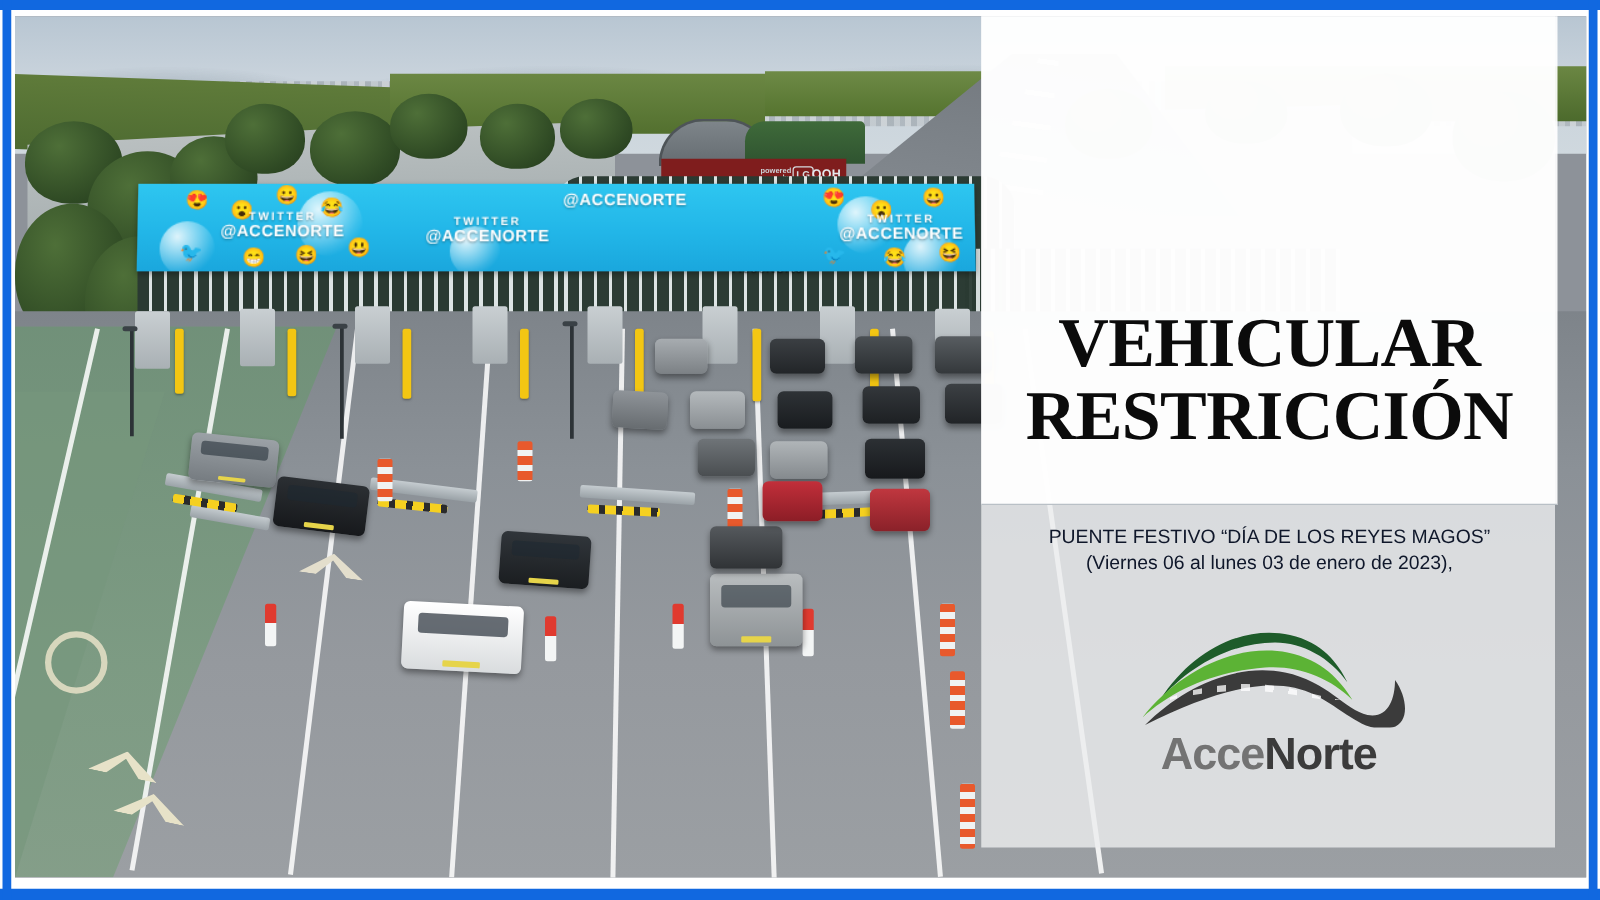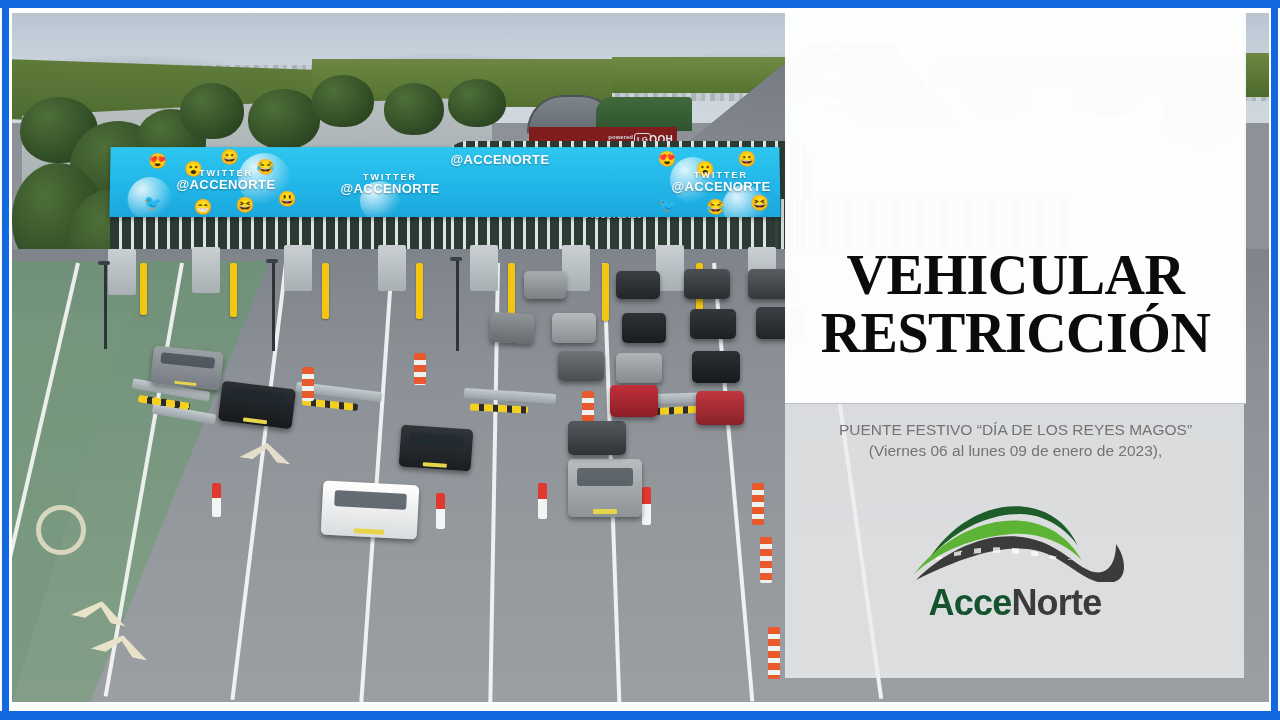--- a/index.html
+++ b/index.html
@@ -287,21 +287,21 @@
     line-height: 1.04;
     color: #0b0b0b;
     letter-spacing: -.5px;
   }
   #subtitle {
     position: absolute;
     left: 785px; top: 419px; width: 461px;
     text-align: center;
     font-size: 15.5px;
     line-height: 1.38;
-    color: #737373;
+    color: #0f172a;
     font-weight: 400;
   }
   #subtitle .l2 { display:block; }
 
   
   #panel-logo {
     position: absolute;
     left: 880px; top: 502px; width: 270px; height: 140px;
   }
   #panel-logo .mark {
@@ -329,21 +329,21 @@
     clip-path: path("M0,12 C24,2 60,-2 92,4 C118,9 134,16 150,14 L150,14 C130,18 110,10 84,8 C52,5 24,8 0,14 Z");
     opacity:.85;
   }
   #panel-logo .wordmark {
     text-align: center;
     font-size: 36px;
     font-weight: 700;
     letter-spacing: -.8px;
     margin-top: 2px;
   }
-  #panel-logo .wm-acce  { color: #14532d; }
+  #panel-logo .wm-acce  { color: #737373; }
   #panel-logo .wm-norte { color: #3b3b3b; }
 </style>
 </head>
 <body>
 
 <div id="stage">
 
   <div class="frame-bar" id="frame-top"></div>
   <div class="frame-bar" id="frame-bottom"></div>
   <div class="frame-bar" id="frame-left"></div>
@@ -553,21 +553,21 @@
 
   <div id="title-box"></div>
 
   <div id="title-text">
     <div>VEHICULAR</div>
     <div>RESTRICCIÓN</div>
   </div>
 
   <div id="subtitle">
     <span class="l2">PUENTE FESTIVO “DÍA DE LOS REYES MAGOS”</span>
-    <span class="l2">(Viernes 06 al lunes 09 de enero de 2023),</span>
+    <span class="l2">(Viernes 06 al lunes 03 de enero de 2023),</span>
   </div>
 
   <div id="panel-logo">
     <div class="mark">
       <div class="sw-darkgreen"></div>
       <div class="sw-lightgreen"></div>
       <div class="sw-road"></div>
       <div class="road-dash"></div>
     </div>
     <div class="wordmark">

